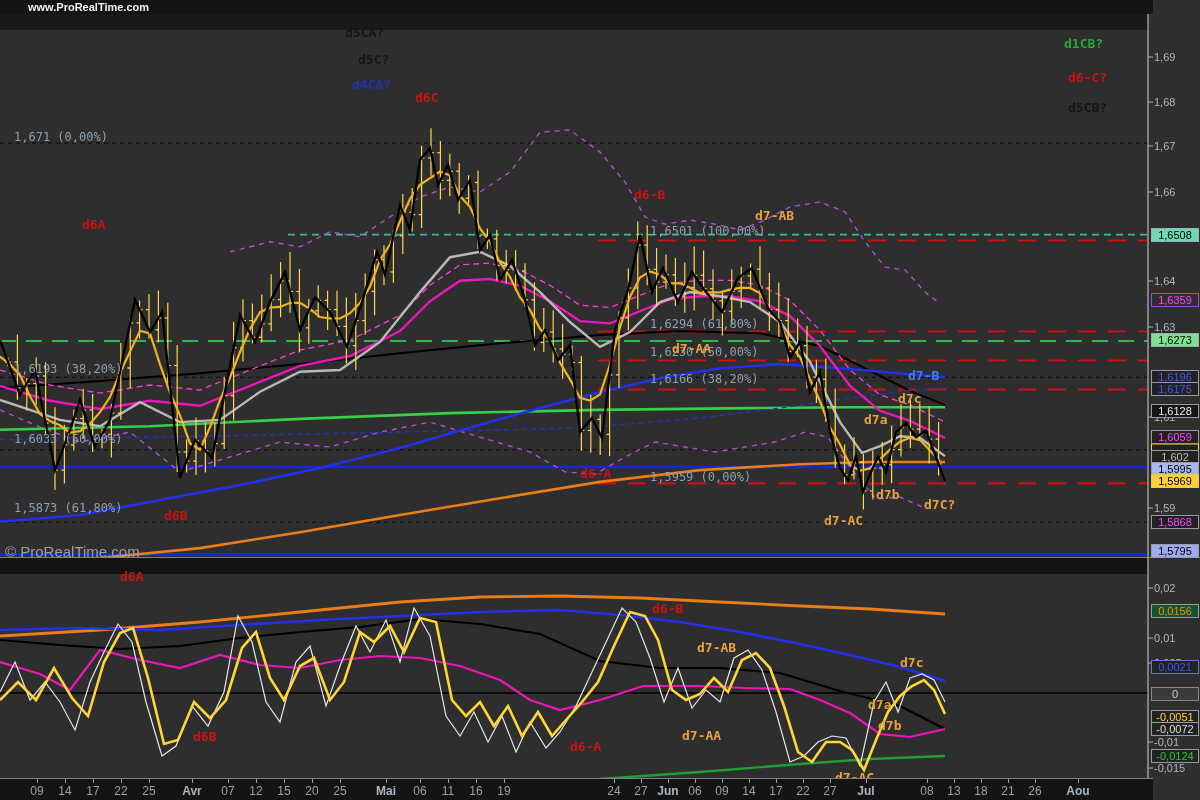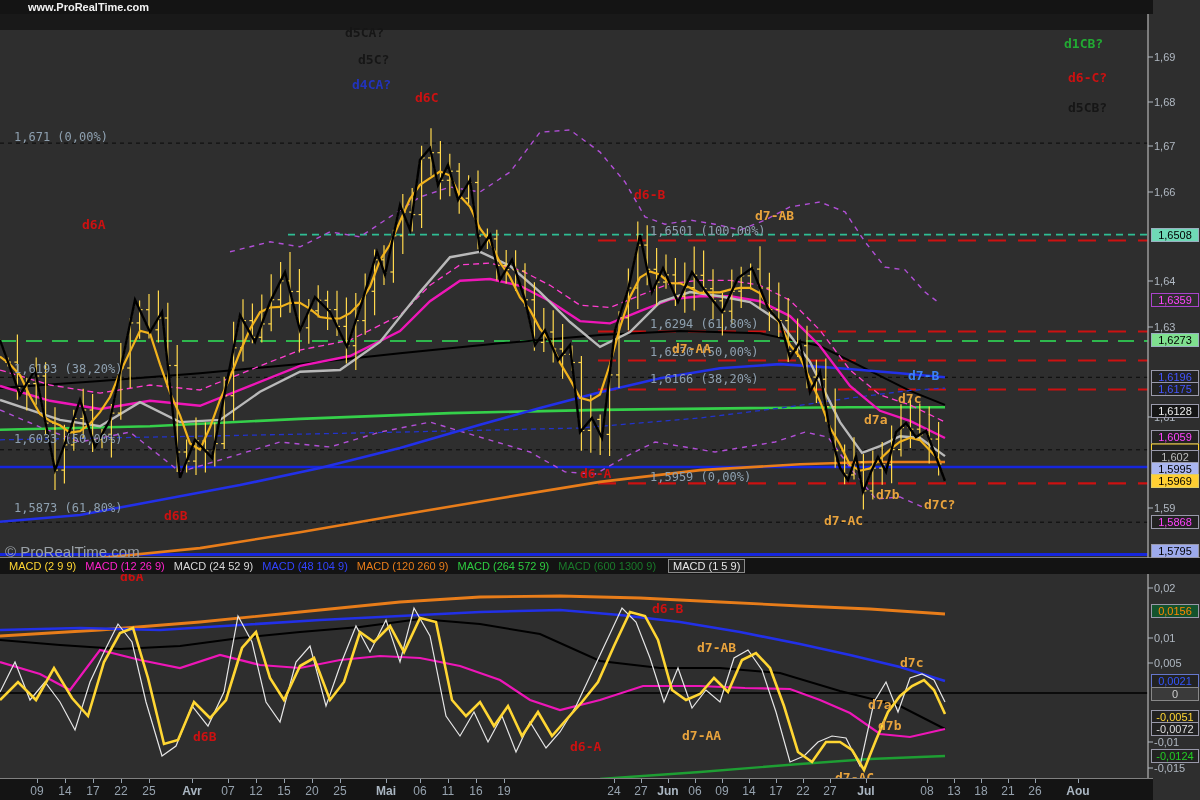--- a/index.html
+++ b/index.html
@@ -446,30 +446,20 @@
       <div class="wave-label" style="left: 868px; top: 697px; color: rgb(232, 163, 61);">d7a</div>
       <div class="wave-label" style="left: 878px; top: 718px; color: rgb(232, 163, 61);">d7b</div>
       <div class="wave-label" style="left: 682px; top: 728px; color: rgb(232, 163, 61);">d7-AA</div>
       <div class="wave-label" style="left: 193px; top: 729px; color: rgb(204, 17, 17);">d6B</div>
       <div class="wave-label" style="left: 570px; top: 739px; color: rgb(204, 17, 17);">d6-A</div>
       <div class="wave-label" style="left: 835px; top: 770px; color: rgb(232, 163, 61);">d7-AC</div>
     </div>
 
 <div id="copyright">© ProRealTime.com</div>
 
-<div id="legend2" class="legendband">
-      <span class="leg" style="color: rgb(255, 214, 51);">MACD (2 9 9)</span>
-      <span class="leg" style="color: rgb(255, 34, 204);">MACD (12 26 9)</span>
-      <span class="leg" style="color: rgb(216, 216, 216);">MACD (24 52 9)</span>
-      <span class="leg" style="color: rgb(51, 68, 255);">MACD (48 104 9)</span>
-      <span class="leg" style="color: rgb(232, 125, 26);">MACD (120 260 9)</span>
-      <span class="leg" style="color: rgb(46, 204, 64);">MACD (264 572 9)</span>
-      <span class="leg" style="color: rgb(26, 122, 42);">MACD (600 1300 9)</span>
-      <span class="leg boxed" style="color: rgb(232, 232, 232);">MACD (1 5 9)</span>
-    </div>
 
 <div id="xaxis" class="chrome" style="top:778px;height:22px;">
       <div class="xtick" style="left: 37px;"></div>
       <div class="xlab" style="left: 37px;">09</div>
       <div class="xtick" style="left: 65px;"></div>
       <div class="xlab" style="left: 65px;">14</div>
       <div class="xtick" style="left: 93px;"></div>
       <div class="xlab" style="left: 93px;">17</div>
       <div class="xtick" style="left: 121px;"></div>
       <div class="xlab" style="left: 121px;">22</div>
@@ -552,20 +542,20 @@
       <div class="axis-badge" style="top: 389px; background: rgb(34, 34, 34); color: rgb(68, 85, 255); border-color: rgb(153, 153, 170);">1,6175</div>
       <div class="axis-badge" style="top: 411px; background: rgb(21, 21, 21); color: rgb(238, 238, 238); border-color: rgb(153, 153, 170);">1,6128</div>
       <div class="axis-badge" style="top: 437px; background: rgb(34, 34, 34); color: rgb(255, 68, 255); border-color: rgb(153, 153, 170);">1,6059</div>
       <div class="axis-badge" style="top: 448px; background: rgb(34, 34, 34); color: rgb(255, 214, 51); border-color: rgb(255, 214, 51); min-width: 42px; height: 7px;"></div>
       <div class="axis-badge" style="top: 457px; background: rgb(34, 34, 34); color: rgb(187, 187, 187); border-color: rgb(153, 153, 170);">1,602</div>
       <div class="axis-badge" style="top: 469px; background: rgb(170, 182, 240); color: rgb(0, 0, 0); border-color: rgb(153, 153, 170);">1,5995</div>
       <div class="axis-badge" style="top: 481px; background: rgb(255, 207, 51); color: rgb(0, 0, 0); border-color: rgb(221, 204, 102);">1,5969</div>
       <div class="axis-badge" style="top: 522px; background: rgb(34, 34, 34); color: rgb(255, 68, 255); border-color: rgb(153, 153, 170);">1,5868</div>
       <div class="axis-badge" style="top: 551px; background: rgb(157, 170, 236); color: rgb(0, 0, 0); border-color: rgb(153, 153, 170);">1,5795</div>
       <div class="axis-badge" style="top: 611px; background: #14532d; color: rgb(255, 136, 0); border-color: rgb(153, 153, 170);">0,0156</div>
-      <div class="axis-badge" style="top: 681px; background: rgb(34, 34, 34); color: rgb(51, 85, 255); border-color: rgb(102, 119, 204);">0,0021</div>
+      <div class="axis-badge" style="top: 667px; background: rgb(34, 34, 34); color: rgb(51, 85, 255); border-color: rgb(102, 119, 204);">0,0021</div>
       <div class="axis-badge" style="top: 694px; background: rgb(58, 58, 58); color: rgb(204, 204, 204); border-color: rgb(136, 136, 136);">0</div>
       <div class="axis-badge" style="top: 717px; background: rgb(34, 34, 34); color: rgb(255, 214, 51); border-color: rgb(153, 153, 170);">-0,0051</div>
       <div class="axis-badge" style="top: 729px; background: rgb(34, 34, 34); color: rgb(221, 221, 221); border-color: rgb(153, 153, 170);">-0,0072</div>
       <div class="axis-badge" style="top: 756px; background: rgb(34, 34, 34); color: rgb(34, 204, 34); border-color: rgb(153, 153, 170);">-0,0124</div>
     </div>
 
 </div>
 
 </body></html>

